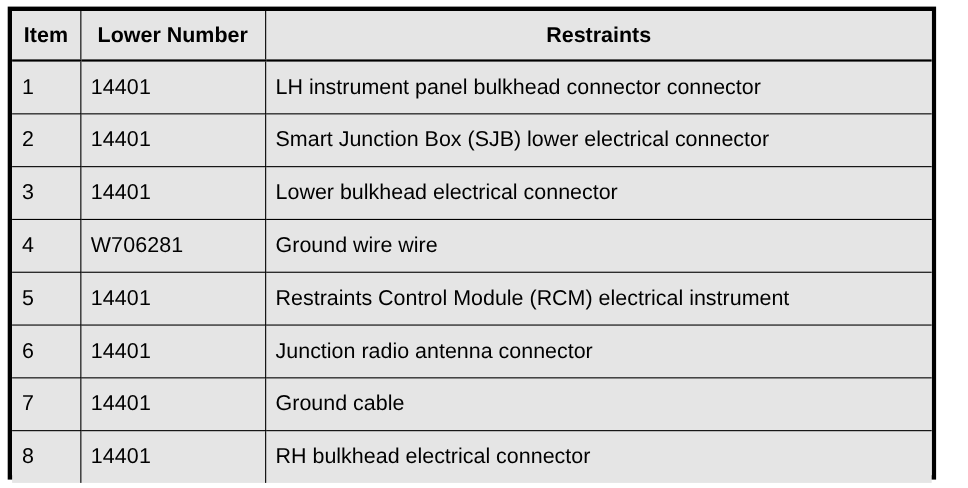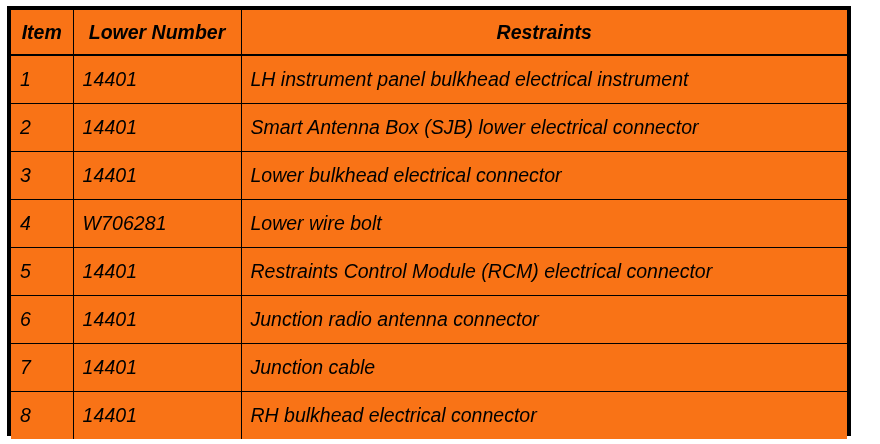--- a/index.html
+++ b/index.html
@@ -24,22 +24,21 @@
     box-sizing: border-box;
     border: 4px solid #000000;
     background: #ffffff;
   }
 
   table.parts-table {
     width: 100%;
     height: 100%;
     border-collapse: collapse;
     table-layout: fixed;
-    background: #f97316;
-    font-style: italic;
+    background: #e5e5e5;
   }
 
   table.parts-table col.col-item { width: 62px; }
   table.parts-table col.col-part { width: 168px; }
   table.parts-table col.col-desc { width: auto; }
 
   table.parts-table th,
   table.parts-table td {
     border: 1px solid #000000;
     border-width: 0 1px 1px 0;
@@ -92,51 +91,51 @@
       <tr>
         <th class="head-item">Item</th>
         <th class="head-part">Lower Number</th>
         <th class="head-desc">Restraints</th>
       </tr>
     </thead>
     <tbody>
       <tr>
         <td class="cell-item">1</td>
         <td class="cell-part">14401</td>
-        <td class="cell-desc">LH instrument panel bulkhead electrical instrument</td>
+        <td class="cell-desc">LH instrument panel bulkhead connector connector</td>
       </tr>
       <tr>
         <td class="cell-item">2</td>
         <td class="cell-part">14401</td>
-        <td class="cell-desc">Smart Antenna Box (SJB) lower electrical connector</td>
+        <td class="cell-desc">Smart Junction Box (SJB) lower electrical connector</td>
       </tr>
       <tr>
         <td class="cell-item">3</td>
         <td class="cell-part">14401</td>
         <td class="cell-desc">Lower bulkhead electrical connector</td>
       </tr>
       <tr>
         <td class="cell-item">4</td>
         <td class="cell-part">W706281</td>
-        <td class="cell-desc">Lower wire bolt</td>
+        <td class="cell-desc">Ground wire wire</td>
       </tr>
       <tr>
         <td class="cell-item">5</td>
         <td class="cell-part">14401</td>
-        <td class="cell-desc">Restraints Control Module (RCM) electrical connector</td>
+        <td class="cell-desc">Restraints Control Module (RCM) electrical instrument</td>
       </tr>
       <tr>
         <td class="cell-item">6</td>
         <td class="cell-part">14401</td>
         <td class="cell-desc">Junction radio antenna connector</td>
       </tr>
       <tr>
         <td class="cell-item">7</td>
         <td class="cell-part">14401</td>
-        <td class="cell-desc">Junction cable</td>
+        <td class="cell-desc">Ground cable</td>
       </tr>
       <tr>
         <td class="cell-item">8</td>
         <td class="cell-part">14401</td>
         <td class="cell-desc">RH bulkhead electrical connector</td>
       </tr>
     </tbody>
   </table>
 </div>
 

